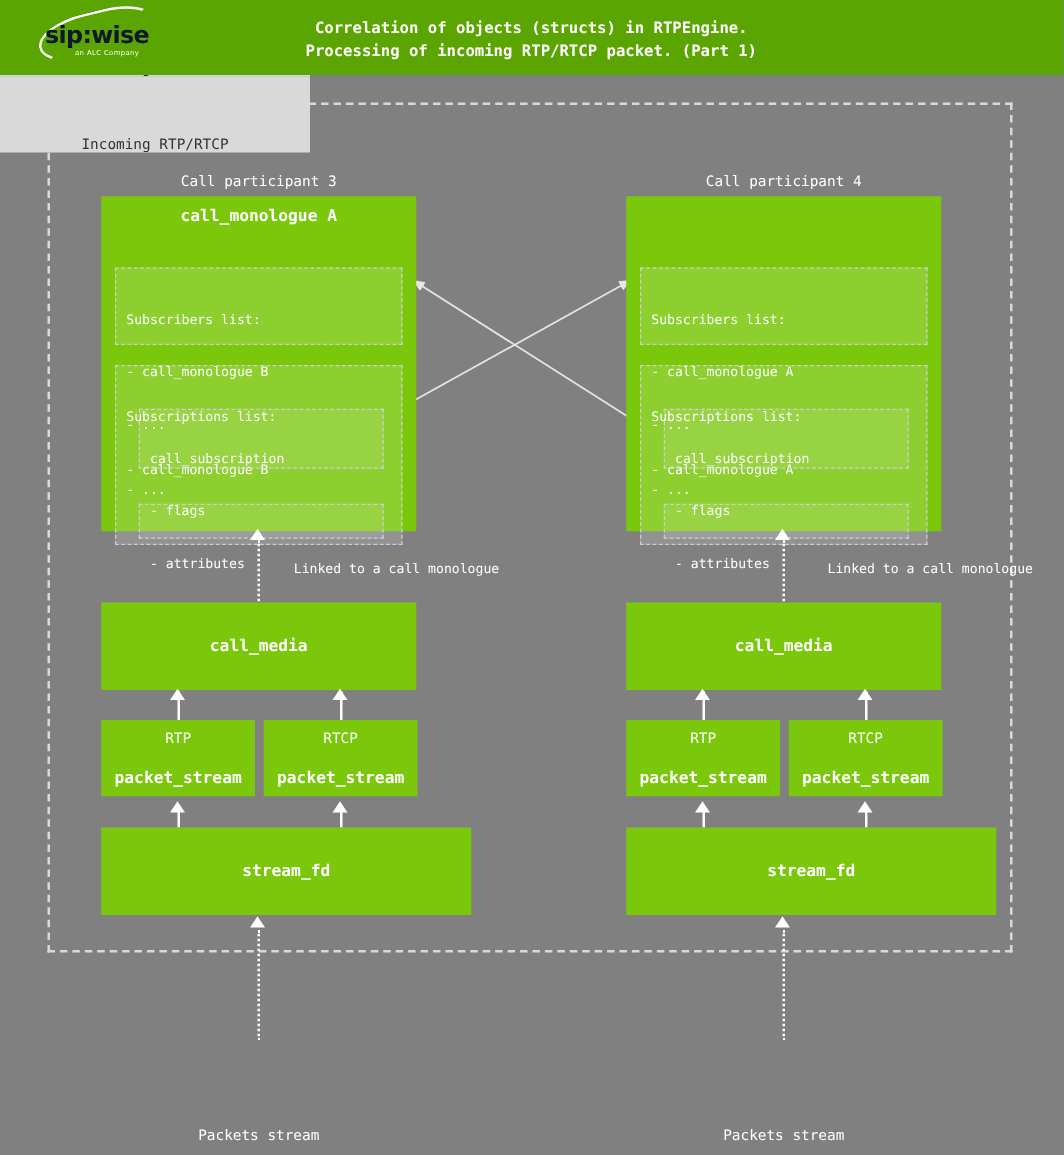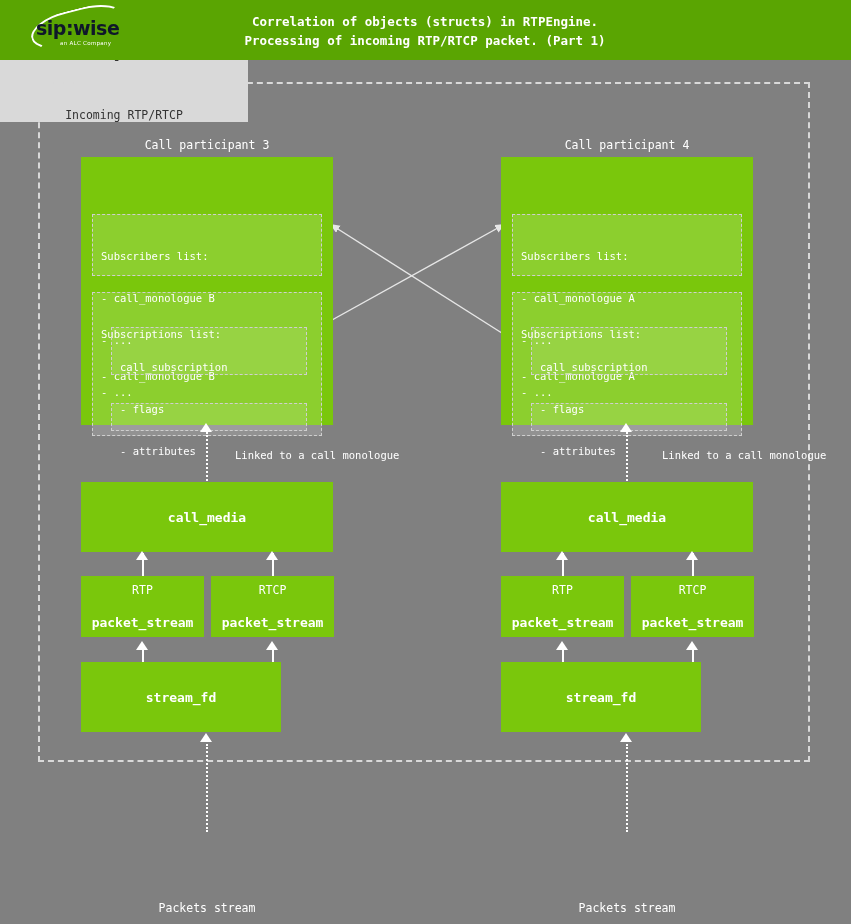--- a/index.html
+++ b/index.html
@@ -171,21 +171,21 @@
     align-items: center; justify-content: center;
   }
   .ps-proto {
     color: #ffffff;
     font-size: 11.5px;
     font-family: "DejaVu Sans Mono", monospace;
     margin-bottom: 18px;
   }
   
   .fd-box {
-    width: 200px; height: 70px;
+    width: 296px; height: 70px;
     top: 662px;
     display: flex; align-items: center; justify-content: center;
   }
   
   .in-box {
     width: 248px; height: 61px;
     top: 832px;
     background: #d9d9d9;
     color: #333333;
     display: flex; align-items: flex-end; justify-content: center;
@@ -253,20 +253,21 @@
   <path d="M505,335 L330,224" stroke="#e6e6e6" stroke-width="1.4" fill="none" marker-end="url(#ah)"></path>
 
   <path d="M305,335 L505,224" stroke="#e6e6e6" stroke-width="1.4" fill="none" marker-end="url(#ah)"></path>
 </svg>
 
 <div>
 
   <div class="caption" style="left:81px; top:138px; width:252px;">Call participant 3</div>
 
   <div class="gbox mono-box" style="left:81px;">
+    <div class="title-line">call_monologue A</div>
 
     <div class="inner-dashed subscribers">
       <div>Subscribers list:</div>
       <div>- call_monologue B</div>
       <div>- ...</div>
     </div>
 
     <div class="inner-dashed subscriptions">
       <div>Subscriptions list:</div>
       <div>- call_monologue B</div>

